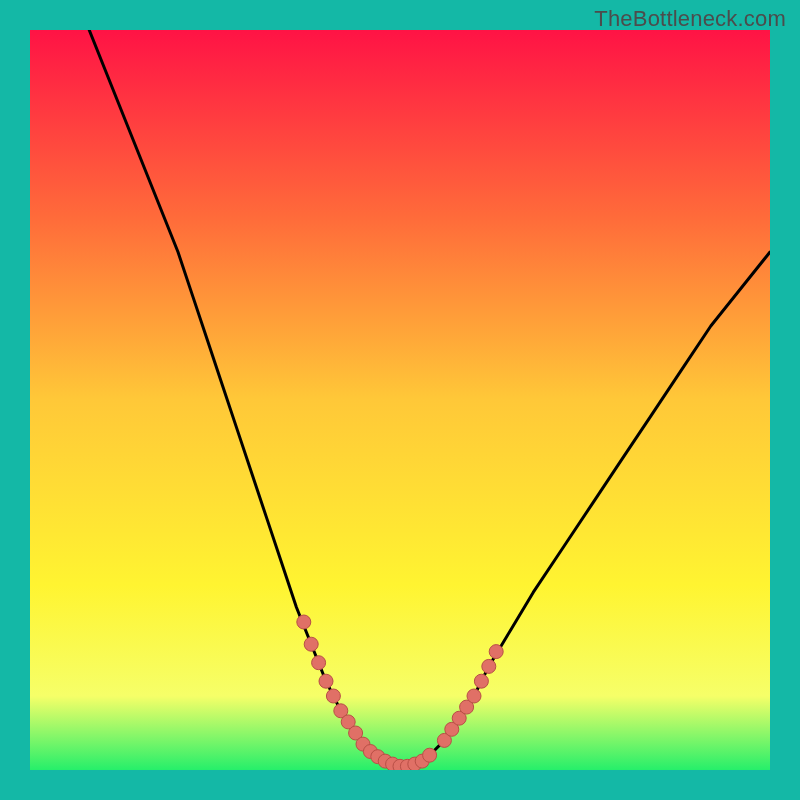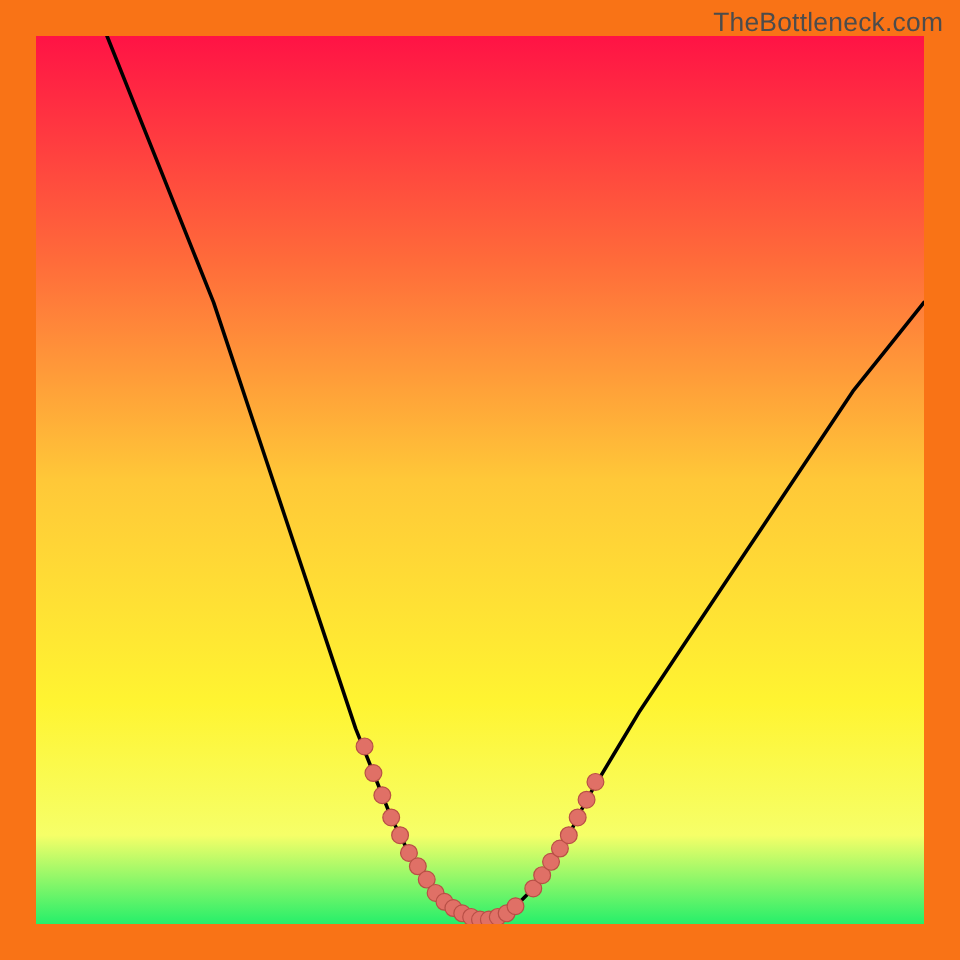--- a/index.html
+++ b/index.html
@@ -1,21 +1,21 @@
 <!DOCTYPE html>
 <html><head>
 <meta charset="utf-8">
 <style>
   * { margin: 0; padding: 0; box-sizing: border-box; }
   html, body { width: 800px; height: 800px; overflow: hidden; background: #000; }
   .frame {
     position: relative;
     width: 800px;
     height: 800px;
-    background: #f97316;
+    background: #14b8a6;
   }
   .watermark {
     position: absolute;
     top: 6px;
     right: 14px;
     font-family: Arial, Helvetica, sans-serif;
     font-size: 22px;
     color: #4c4c4c;
     font-weight: 500;
     letter-spacing: 0.2px;

